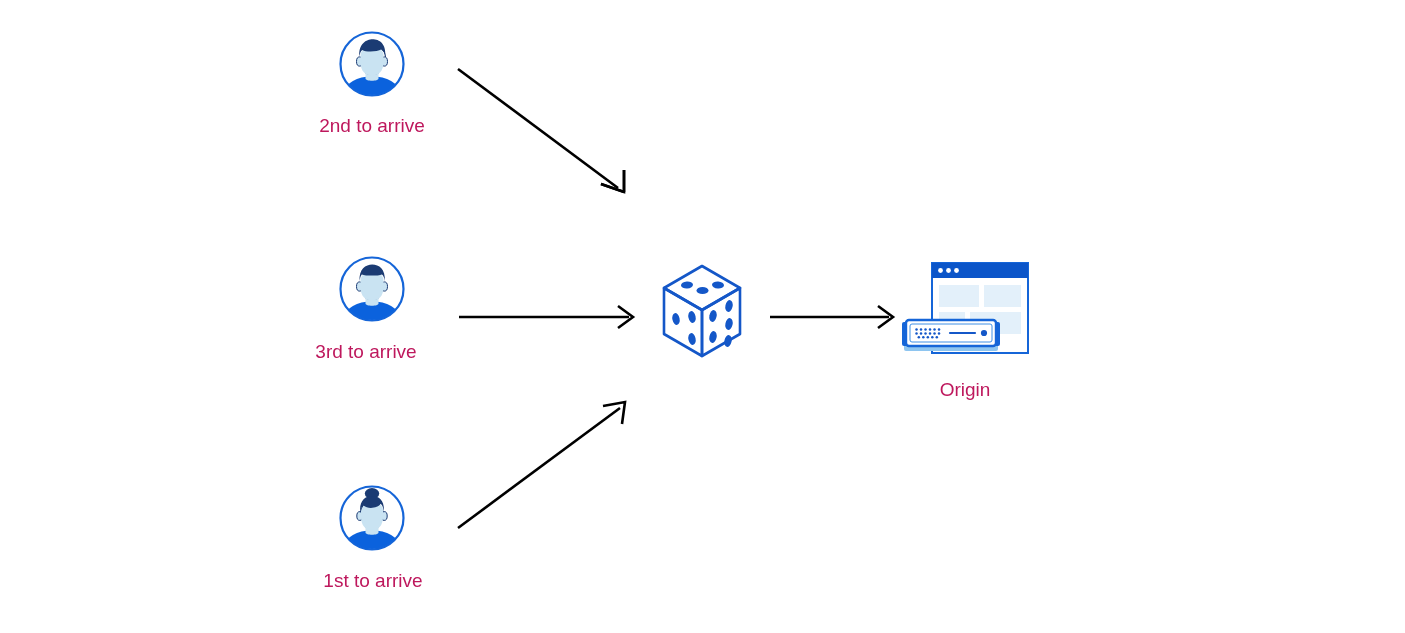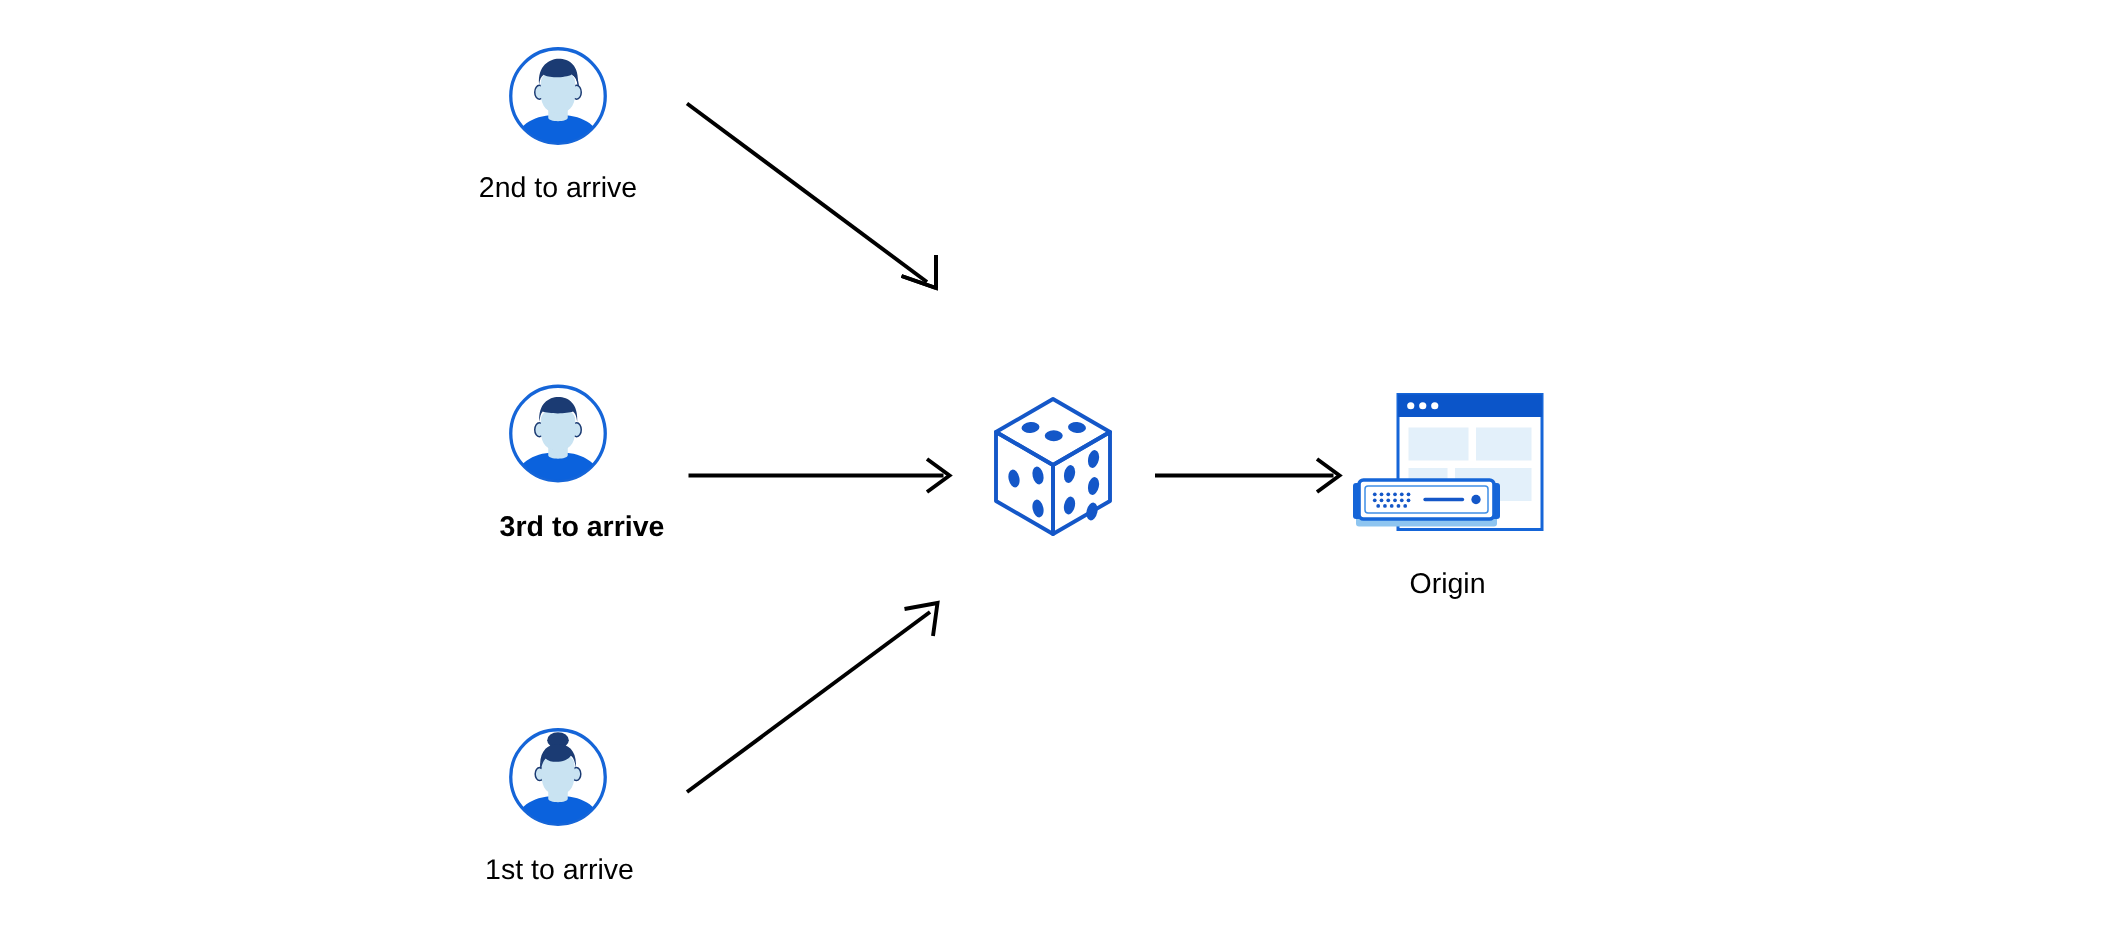--- a/index.html
+++ b/index.html
@@ -21,21 +21,21 @@
   }
   .node {
     position: absolute;
   }
   .node-label {
     position: absolute;
     text-align: center;
     font-family: "Liberation Sans", sans-serif;
     font-size: 19px;
     font-weight: 400;
-    color: #000000;
+    color: #be185d;
     white-space: nowrap;
     line-height: 1;
   }
   .arrow-layer {
     position: absolute;
     left: 0;
     top: 0;
     width: 1405px;
     height: 633px;
     pointer-events: none;
@@ -118,21 +118,21 @@
         <path d="M27.5 42.5 c3 2.6 10 2.6 13 0" fill="none" stroke="#1b3b73" stroke-width="1.1"></path>
         <ellipse cx="21.6" cy="31.5" rx="3.1" ry="4.6" fill="#c9e3f2" stroke="#1b3b73" stroke-width="1"></ellipse>
         <ellipse cx="46.4" cy="31.5" rx="3.1" ry="4.6" fill="#c9e3f2" stroke="#1b3b73" stroke-width="1"></ellipse>
         <path d="M22.5 25 C22.5 14.5 45.5 14.5 45.5 25 L45.5 32 C45.5 41.5 40.5 45.5 34 45.5 C27.5 45.5 22.5 41.5 22.5 32 Z" fill="#c9e3f2"></path>
         <path d="M21.6 26.2 C20.6 14.2 27.8 9.6 34.2 9.6 C41 9.6 47.6 14 46.8 26.4
                  C46.3 22.4 45.4 20.4 44 19.4 C40 21 27.8 21 23.8 19.4
                  C22.5 20.6 22 23.2 21.6 26.2 Z" fill="#1b3b73"></path>
       </g>
     </svg>
   </div>
-  <div class="node-label" style="left:298px; top:342px; width:180px;font-weight:bold;">3rd to arrive</div>
+  <div class="node-label" style="left:276px; top:342px; width:180px;">3rd to arrive</div>
 
   <div class="node" style="left:338px; top:484px; width:68px; height:68px;">
     <svg class="icon-svg" width="68" height="68" viewBox="0 0 68 68">
       <defs>
         <clipPath id="clip-av3">
             <circle cx="34" cy="34" r="31"></circle>
           </clipPath>
       </defs>
       <circle cx="34" cy="34" r="31.5" fill="#ffffff" stroke="#1565d8" stroke-width="2.2"></circle>
       <g clip-path="url(#clip-av3)">

